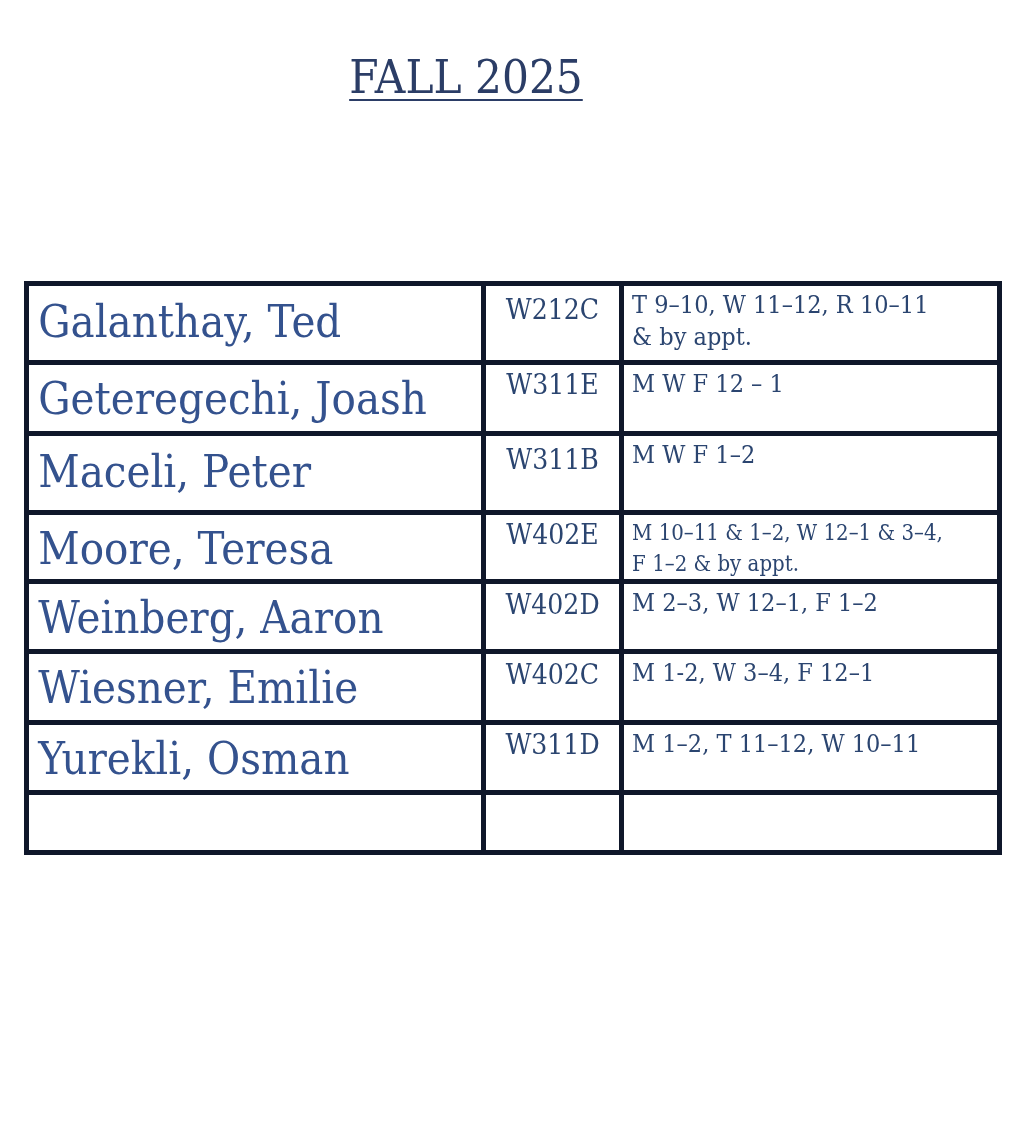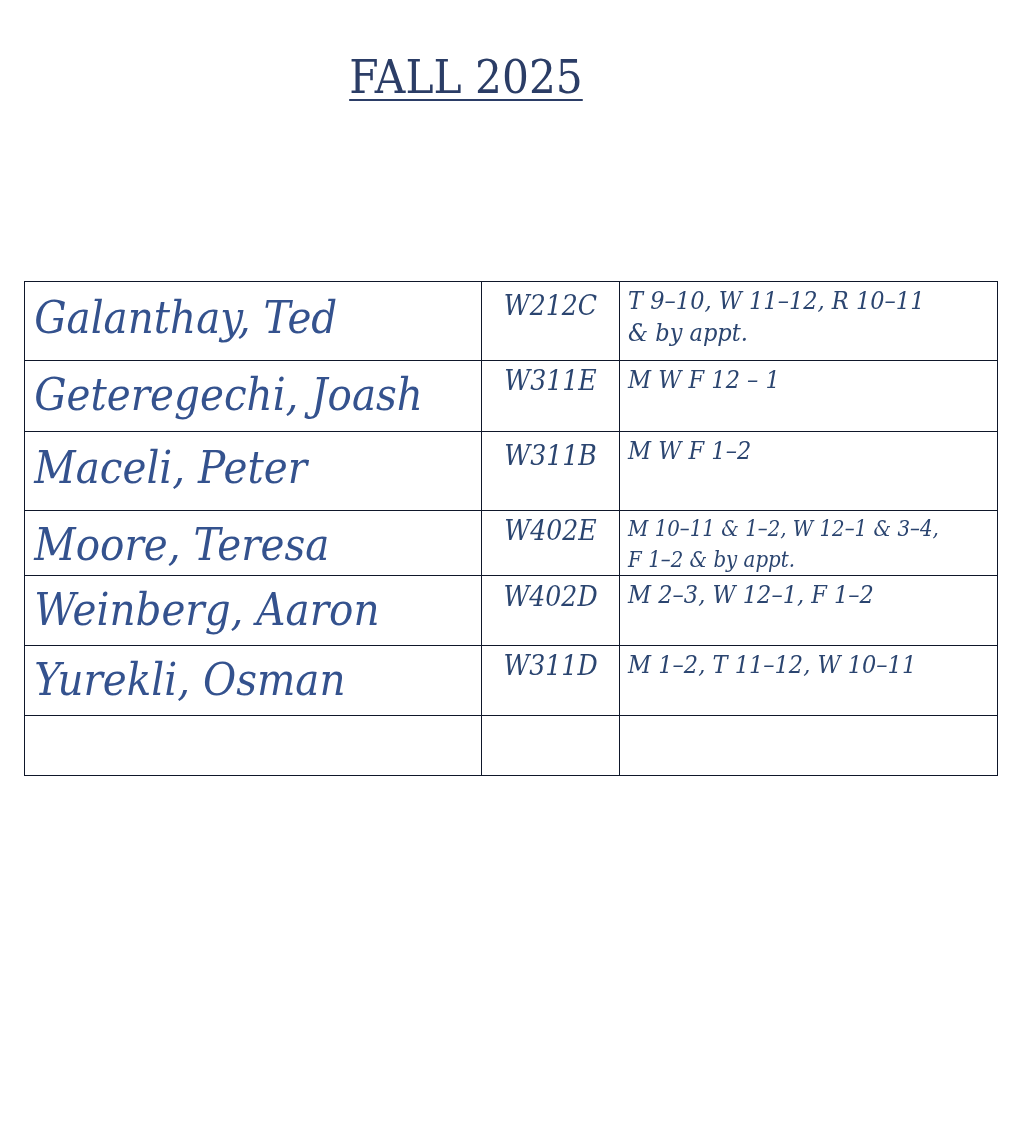--- a/index.html
+++ b/index.html
@@ -48,25 +48,24 @@
 
     table.hours {
       position: absolute;
       left: 24px;
       top: 281px;
       width: 973px;
       border-collapse: collapse;
       table-layout: fixed;
     }
     table.hours td {
-      border: 1px solid #0f172a;
+      border: 5px solid #0f172a;
       vertical-align: top;
       padding: 0;
       overflow: hidden;
-      font-style: italic;
     }
     col.c-name { width: 457px; }
     col.c-room { width: 138px; }
     col.c-hours { width: 378px; }
 
     .name {
       color: #34528e;
       font-size: 44px;
       line-height: 52px;
       padding: 10px 0 0 10px;
@@ -179,20 +178,33 @@
         </td>
       <td>
           <div class="room" style="padding-top:5px">W402D</div>
         </td>
       <td>
           <div class="hrs" style="padding-top:3px">
         <div>M 2–3, W 12–1, F 1–2</div>
       </div>
         </td>
     </tr>
+    <tr style="height:71px">
+      <td>
+          <div class="name" style="padding-top:8px">Wiesner, Emilie</div>
+        </td>
+      <td>
+          <div class="room" style="padding-top:5px">W402C</div>
+        </td>
+      <td>
+          <div class="hrs" style="padding-top:3px">
+        <div>M 1-2, W 3–4, F 12–1</div>
+      </div>
+        </td>
+    </tr>
     <tr style="height:70px">
       <td>
           <div class="name" style="padding-top:8px">Yurekli, Osman</div>
         </td>
       <td>
           <div class="room" style="padding-top:4px">W311D</div>
         </td>
       <td>
           <div class="hrs" style="padding-top:3px">
         <div>M 1–2, T 11–12, W 10–11</div>

